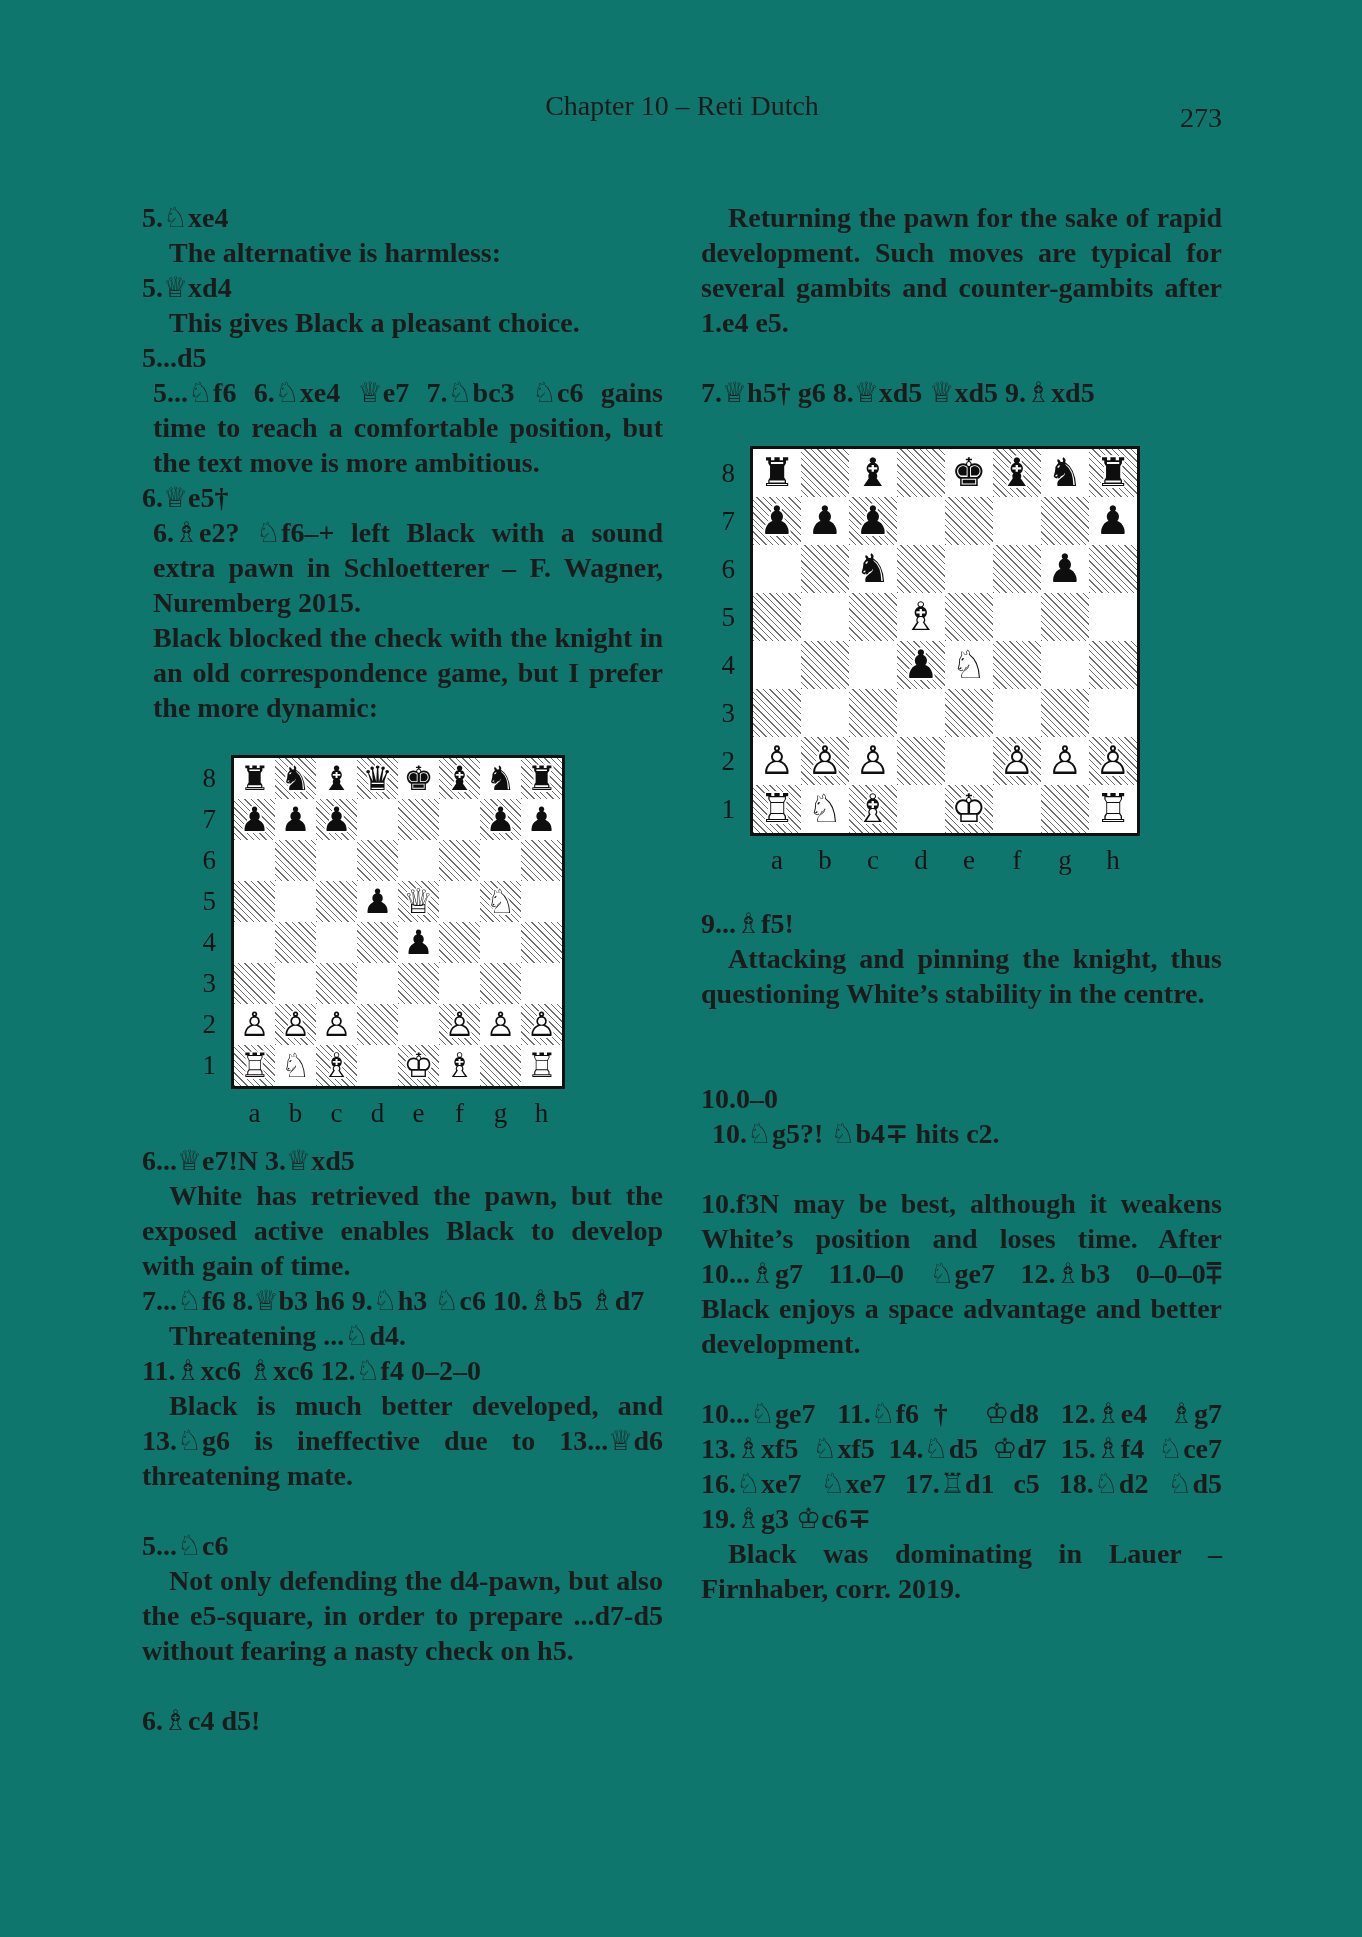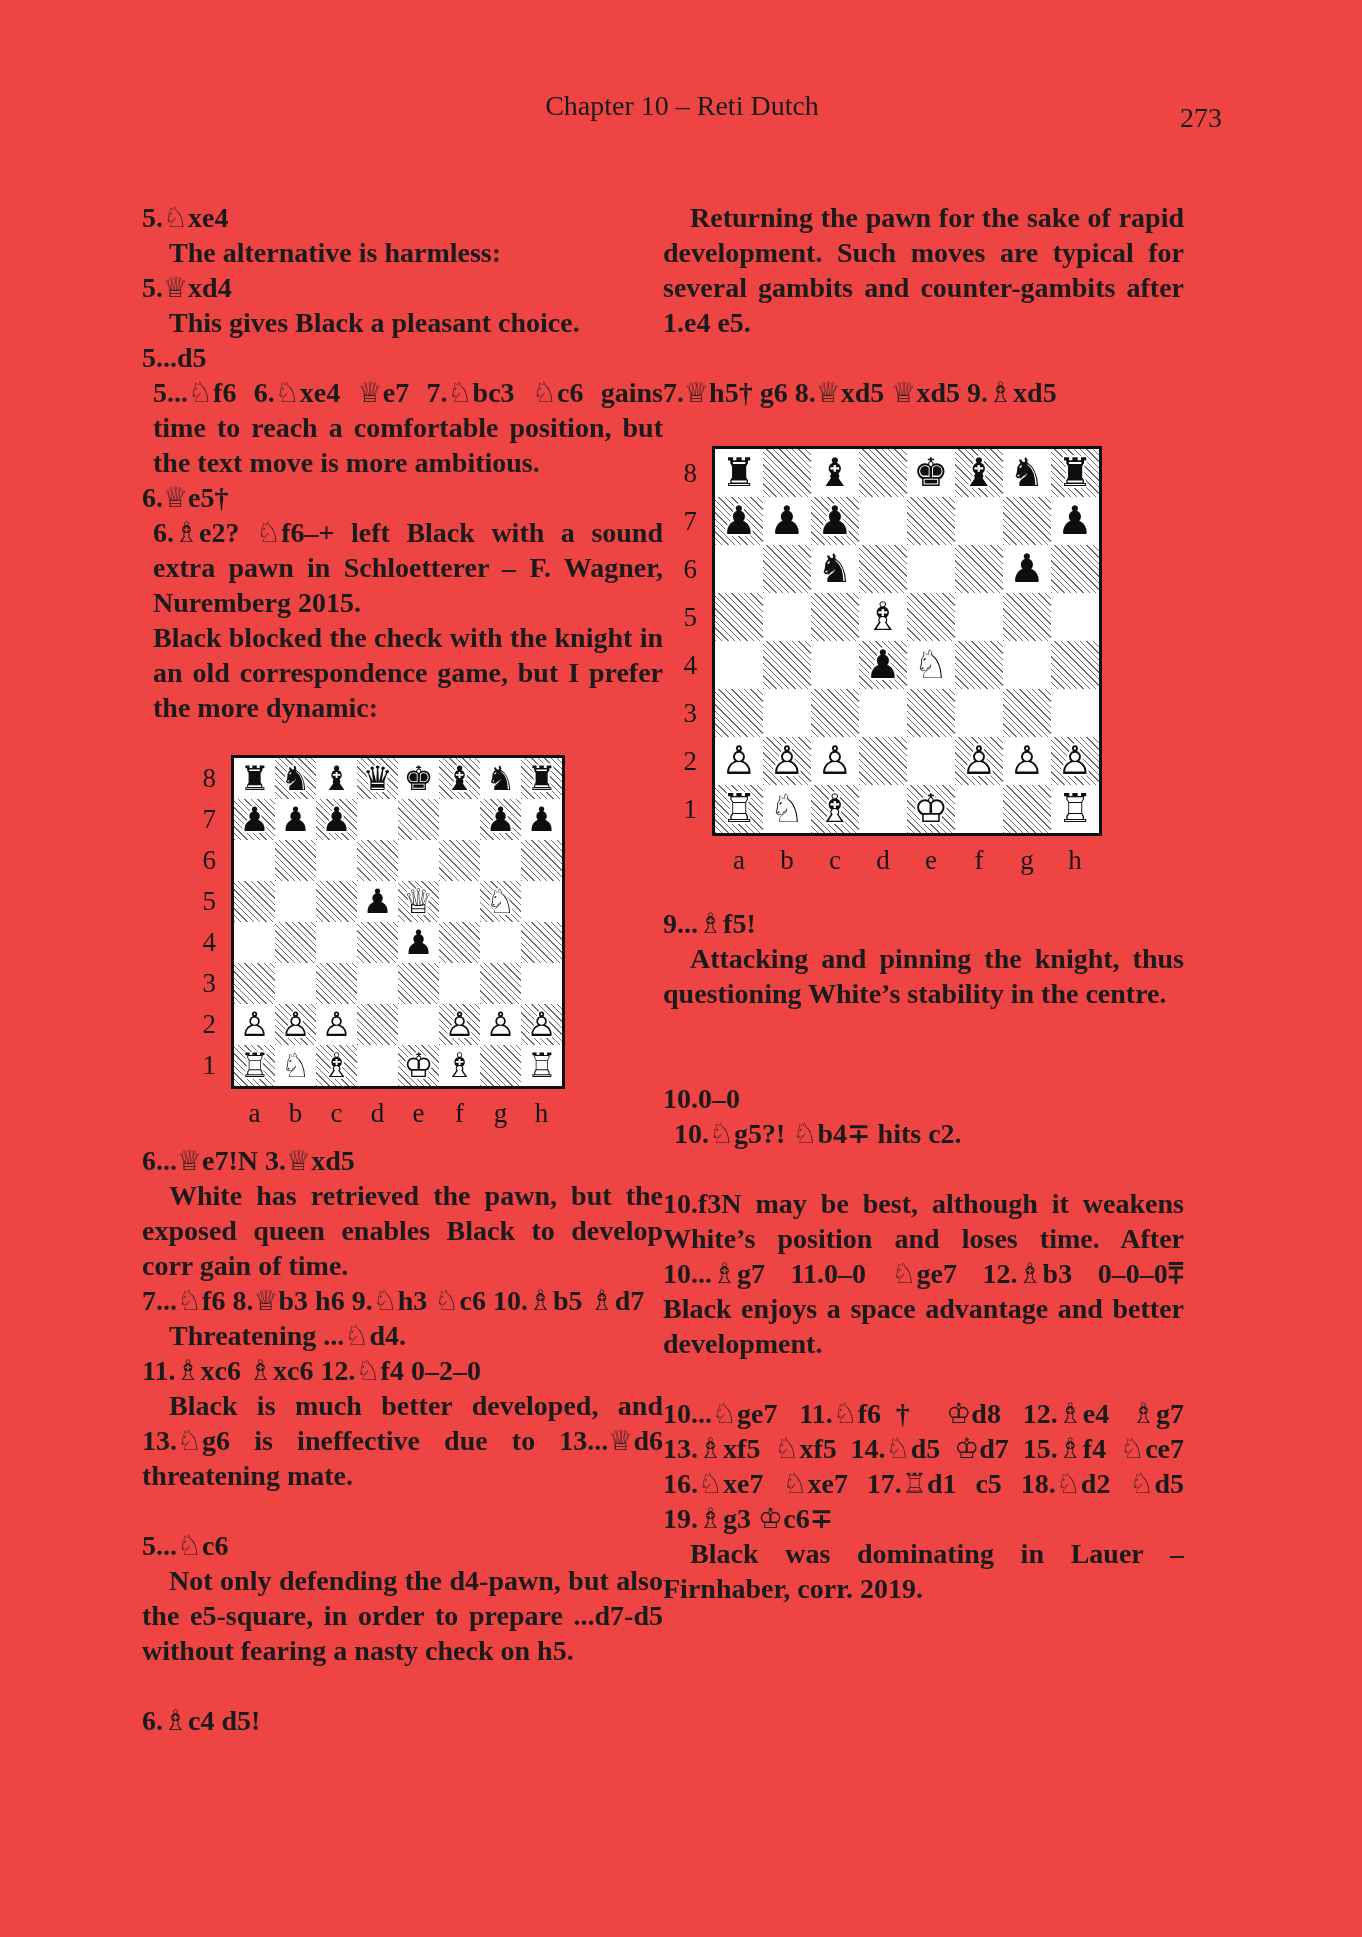--- a/index.html
+++ b/index.html
@@ -1,25 +1,25 @@
 <!DOCTYPE html>
 <html><head>
 <meta charset="utf-8">
 <style>
   html,body{margin:0;padding:0;background:#e8e8e8;}
   .page{
-    width:1362px;height:1937px;background:#ef4444;box-sizing:border-box;
+    width:1362px;height:1937px;background:#0f766e;box-sizing:border-box;
     padding:88px 140px 0 142px;position:relative;
     font-family:"Liberation Serif","DejaVu Serif","DejaVu Sans",serif;
     color:#1b1b1b;font-size:28px;line-height:35px;
   }
   .pagehead{position:relative;height:38px;margin-bottom:74px;}
   .head-title{text-align:center;font-size:28px;}
   .head-num{position:absolute;right:0;top:0;font-size:28px;margin-top:12px;}
-  .cols{display:flex;}
+  .cols{display:flex;gap:38px;}
   .col{width:521px;}
   .para{margin:0;text-align:justify;text-align-last:left;hyphens:none;font-weight:bold;}
   .para.bold-move{font-weight:700;text-align:justify;}
   .para.move{text-align:center;}
   .para.indent{text-indent:27px;}
   .para.flush{text-indent:0;}
   .para.variation{margin-left:11px;}
   .para.gap{height:35px;}
   
 
@@ -222,21 +222,21 @@
                 <div class="file-label">d</div>
                 <div class="file-label">e</div>
                 <div class="file-label">f</div>
                 <div class="file-label">g</div>
                 <div class="file-label">h</div>
               </div>
             </div>
           </div>
         </div>
         <p class="para move">6...♕e7!N 3.♕xd5</p>
-        <p class="para indent">White has retrieved the pawn, but the exposed queen enables Black to develop corr gain of time.</p>
+        <p class="para indent">White has retrieved the pawn, but the exposed active enables Black to develop with gain of time.</p>
         <p class="para move">7...♘f6 8.♕b3 h6 9.♘h3 ♘c6 10.♗b5 ♗d7</p>
         <p class="para indent">Threatening ...♘d4.</p>
         <p class="para move">11.♗xc6 ♗xc6 12.♘f4 0–2–0</p>
         <p class="para indent">Black is much better developed, and 13.♘g6 is ineffective due to 13...♕d6 threatening mate.</p>
         <p class="para gap"></p>
         <p class="para bold-move">5...♘c6</p>
         <p class="para indent">Not only defending the d4-pawn, but also the e5-square, in order to prepare ...d7-d5 without fearing a nasty check on h5.</p>
         <p class="para gap"></p>
         <p class="para bold-move">6.♗c4 d5!</p>
       </div>

